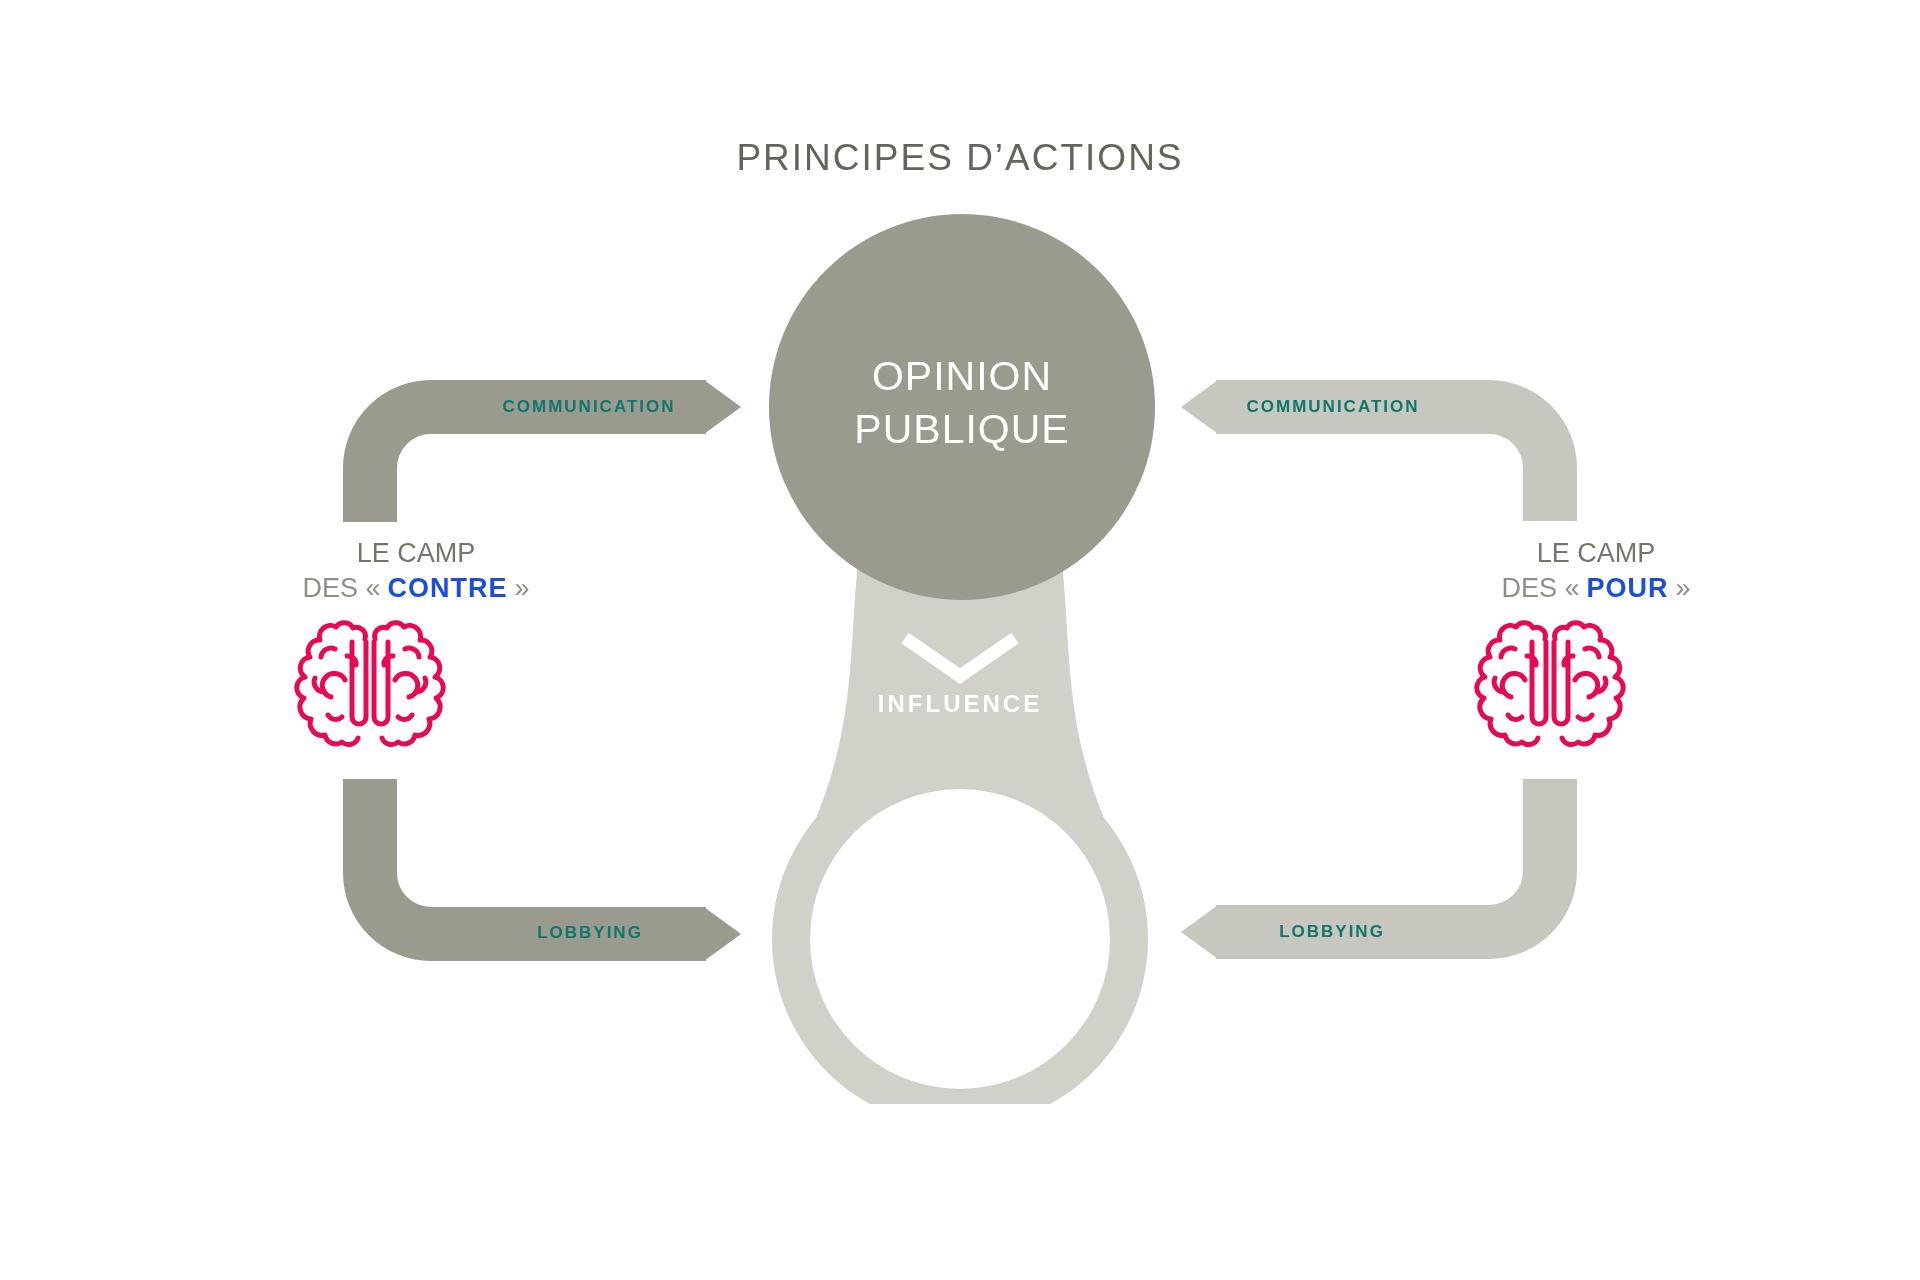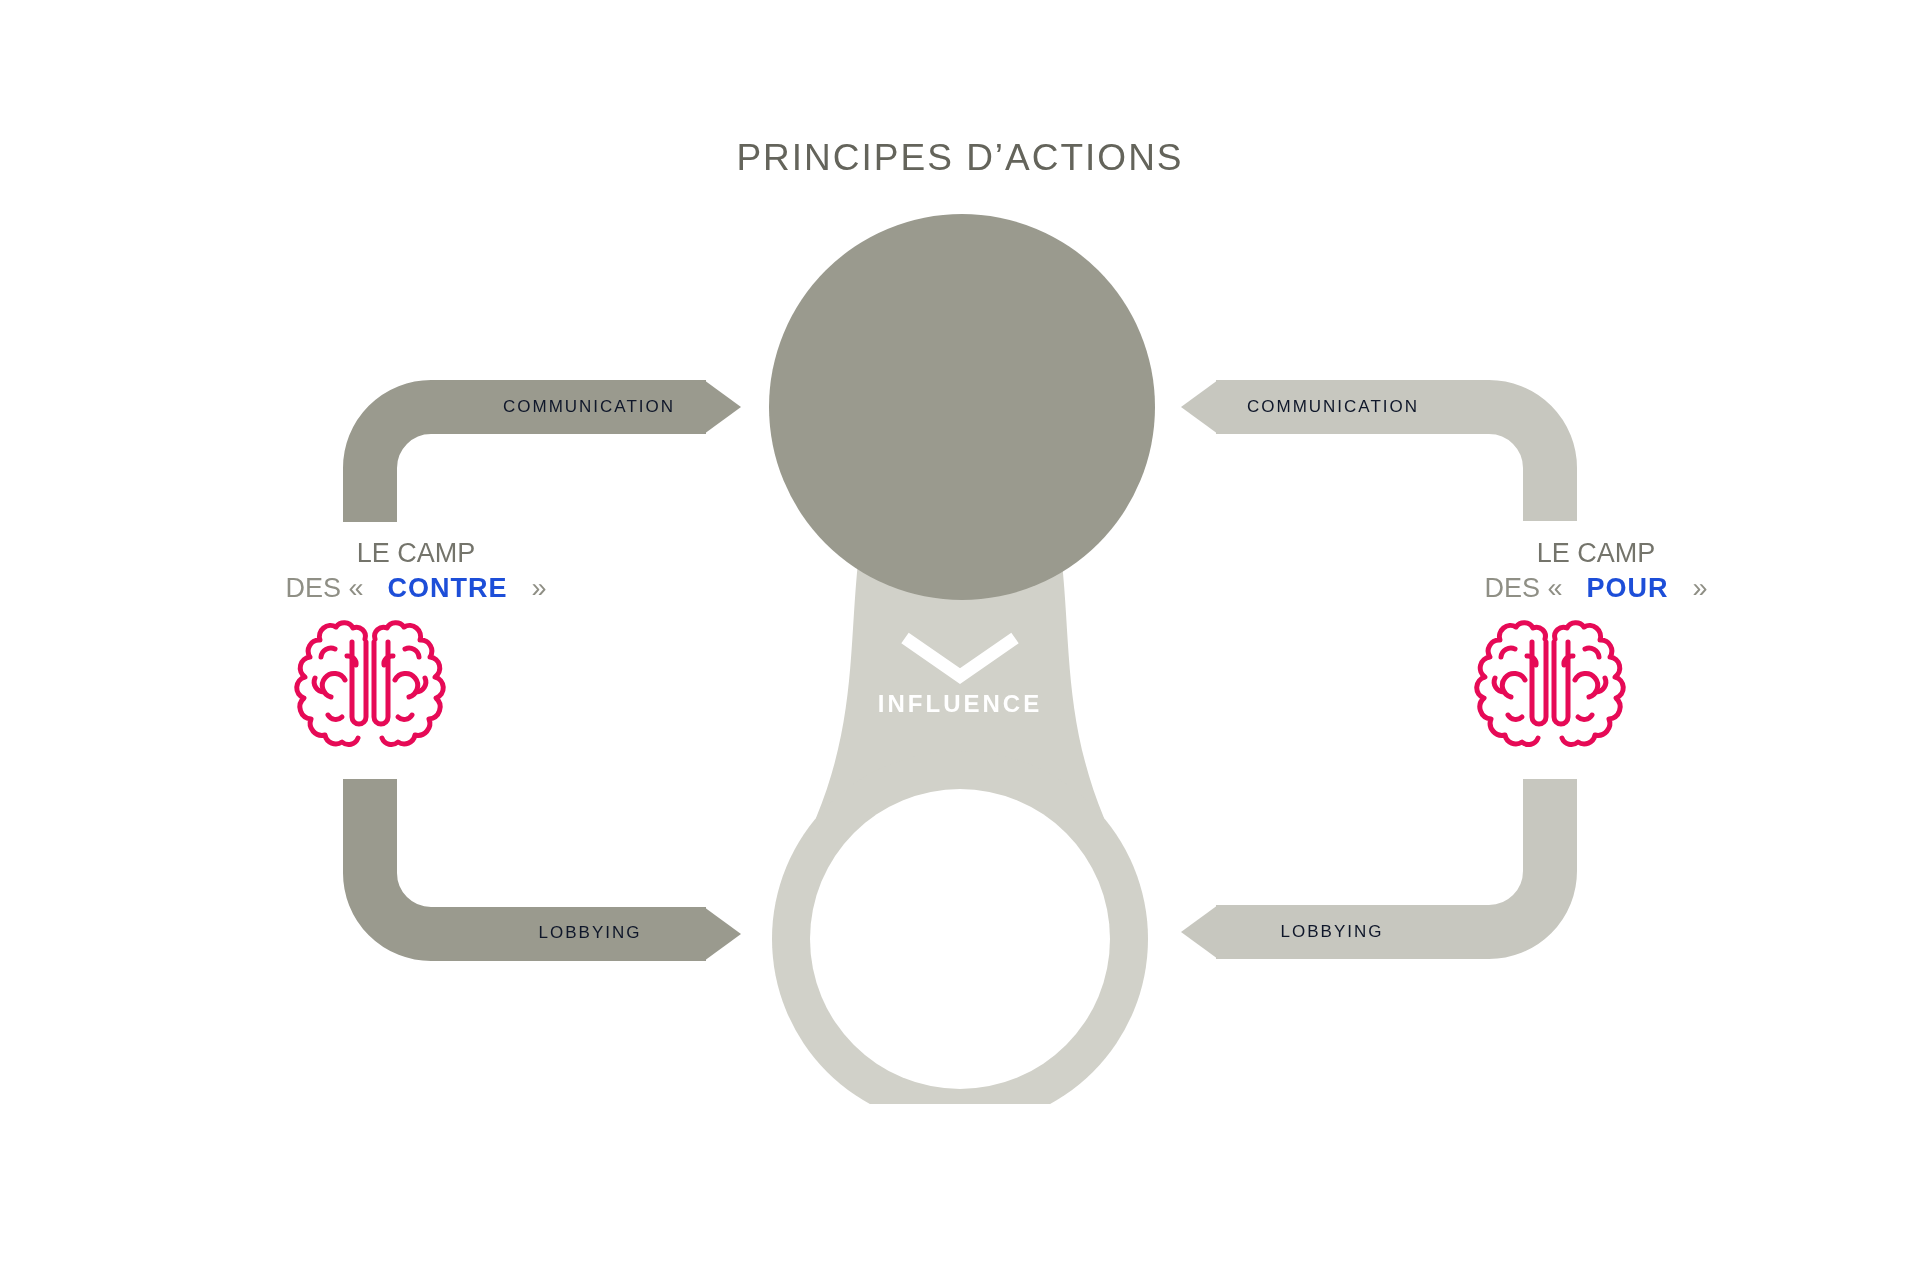--- a/index.html
+++ b/index.html
@@ -9,31 +9,31 @@
   }
   .stage svg.diagram{position:absolute;left:0;top:0;}
   .txt{position:absolute;transform:translate(-50%,-50%);white-space:nowrap;text-align:center;}
   .title{
     left:960px;top:158px;font-size:37px;letter-spacing:2px;color:#64645b;font-weight:400;
   }
   .node-label{line-height:1.3;font-weight:400;letter-spacing:1px;}
   .node-label.on-dark{left:962px;top:403px;font-size:41px;color:#ffffff;}
   .node-label.on-light{left:960px;top:934px;font-size:43px;color:#61615a;}
   .band-label{
-    font-size:17px;font-weight:400;letter-spacing:2px;color:#0f172a;
+    font-size:17px;font-weight:700;letter-spacing:2px;color:#0f766e;
   }
   .band-label.comm-left{left:589px;top:407px;}
   .band-label.comm-right{left:1333px;top:407px;}
   .band-label.lobby-left{left:590px;top:933px;}
   .band-label.lobby-right{left:1332px;top:932px;}
   .influence{left:960px;top:704px;font-size:24px;font-weight:700;letter-spacing:3px;color:#ffffff;}
   .camp{line-height:35px;font-size:27px;color:#74746b;margin-left:46px;}
   .camp.left{left:370px;top:571px;}
   .camp.right{left:1550px;top:571px;}
-  .camp .row2{display:flex;justify-content:center;column-gap:24px;align-items:baseline;}
+  .camp .row2{display:flex;justify-content:center;column-gap:7px;align-items:baseline;}
   .camp .quote{color:#8f8f85;}
   .camp .strong{color:#1d4ed8;font-weight:700;letter-spacing:1px;}
 </style>
 </head>
 <body>
 
 <div class="stage">
 
   <svg class="diagram" width="1920" height="1280" viewBox="0 0 1920 1280" aria-hidden="true">
     <defs>
@@ -83,20 +83,24 @@
       <path d="M 1550 779 V 871 A 61 61 0 0 1 1489 932 H 1216" fill="none" stroke-width="54" stroke="#c7c7bf"></path>
       <polygon points="1218,905 1181,932 1218,959" fill="#c7c7bf"></polygon>
     </g>
 
     <use href="#brain" transform="translate(295,612)"></use>
     <use href="#brain" transform="translate(1475,612)"></use>
   </svg>
 
   <div class="txt title">PRINCIPES D’ACTIONS</div>
 
+  <div class="txt node-label on-dark">
+    <div>OPINION</div>
+    <div>PUBLIQUE</div>
+  </div>
 
 
   <div class="txt influence">INFLUENCE</div>
 
   <div class="txt band-label comm-left">COMMUNICATION</div>
   <div class="txt band-label comm-right">COMMUNICATION</div>
   <div class="txt band-label lobby-left">LOBBYING</div>
   <div class="txt band-label lobby-right">LOBBYING</div>
 
   <div class="txt camp left">

